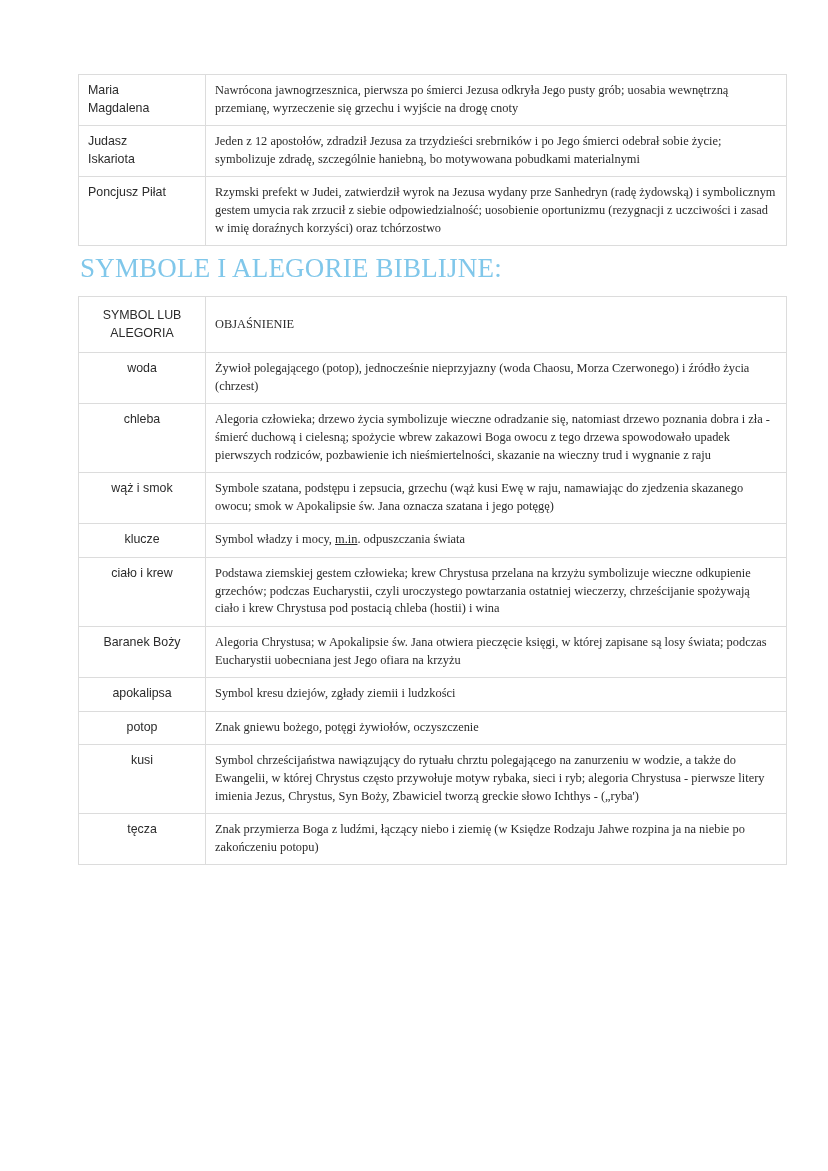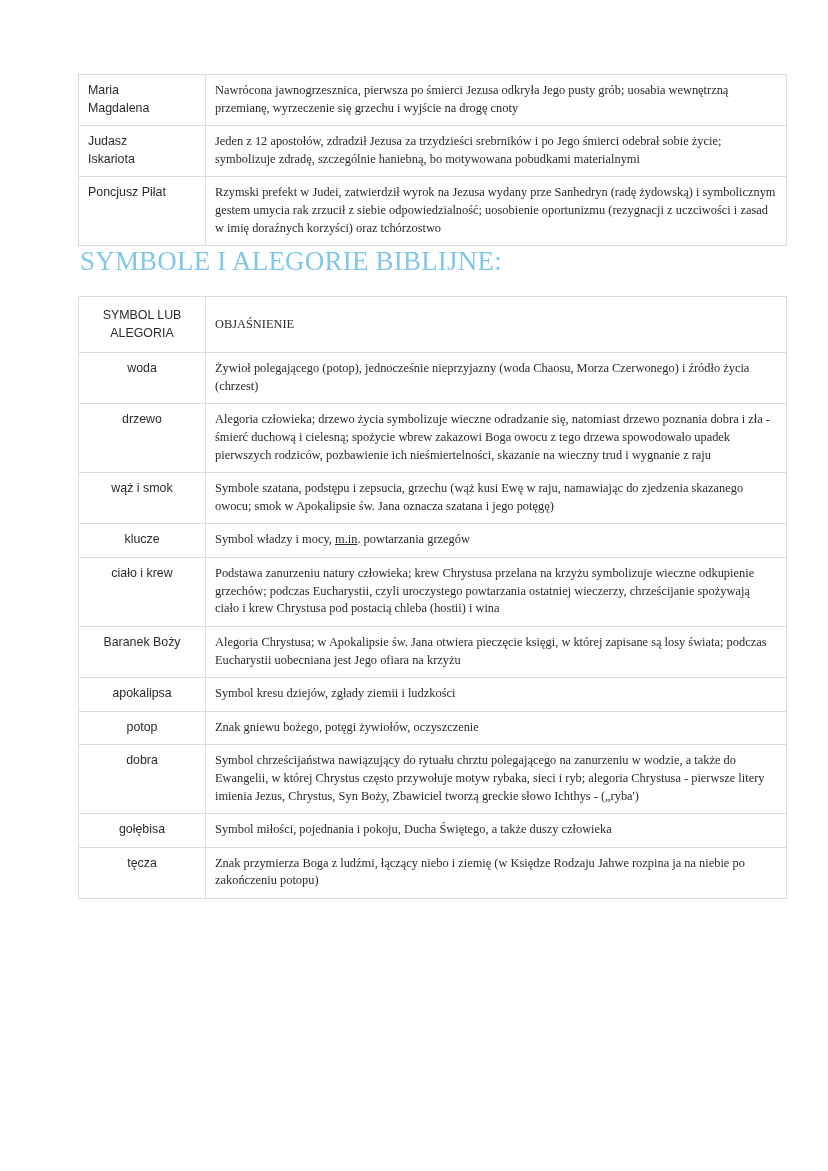--- a/index.html
+++ b/index.html
@@ -76,21 +76,21 @@
     padding-bottom: 10px;
   }
   #table-symbols .header-cell.col-desc {
     text-align: left;
   }
 
   
   .section-heading {
     position: absolute;
     left: 80px;
-    top: 248px;
+    top: 255px;
     font-family: "Liberation Serif", "DejaVu Serif", serif;
     font-size: 27px;
     line-height: 1;
     letter-spacing: 0.2px;
     color: #80c7ea;
     white-space: nowrap;
   }
 
   .underlined {
     text-decoration: underline;
@@ -129,54 +129,50 @@
       <tr>
         <td class="col-term header-cell">SYMBOL LUB
 ALEGORIA</td>
         <td class="col-desc header-cell">OBJAŚNIENIE</td>
       </tr>
       <tr>
         <td class="col-term">woda</td>
         <td class="col-desc">Żywioł polegającego (potop), jednocześnie nieprzyjazny (woda Chaosu, Morza Czerwonego) i źródło życia (chrzest)</td>
       </tr>
       <tr>
-        <td class="col-term">drzewo</td>
+        <td class="col-term">chleba</td>
         <td class="col-desc">Alegoria człowieka; drzewo życia symbolizuje wieczne odradzanie się, natomiast drzewo poznania dobra i zła - śmierć duchową i cielesną; spożycie wbrew zakazowi Boga owocu z tego drzewa spowodowało upadek pierwszych rodziców, pozbawienie ich nieśmiertelności, skazanie na wieczny trud i wygnanie z raju</td>
       </tr>
       <tr>
         <td class="col-term">wąż i smok</td>
         <td class="col-desc">Symbole szatana, podstępu i zepsucia, grzechu (wąż kusi Ewę w raju, namawiając do zjedzenia skazanego owocu; smok w Apokalipsie św. Jana oznacza szatana i jego potęgę)</td>
       </tr>
       <tr>
         <td class="col-term">klucze</td>
-        <td class="col-desc"><span>Symbol władzy i mocy, </span><span class="underlined">m.in</span><span>. powtarzania grzegów</span></td>
+        <td class="col-desc"><span>Symbol władzy i mocy, </span><span class="underlined">m.in</span><span>. odpuszczania świata</span></td>
       </tr>
       <tr>
         <td class="col-term">ciało i krew</td>
-        <td class="col-desc">Podstawa zanurzeniu natury człowieka; krew Chrystusa przelana na krzyżu symbolizuje wieczne odkupienie grzechów; podczas Eucharystii, czyli uroczystego powtarzania ostatniej wieczerzy, chrześcijanie spożywają ciało i krew Chrystusa pod postacią chleba (hostii) i wina</td>
+        <td class="col-desc">Podstawa ziemskiej gestem człowieka; krew Chrystusa przelana na krzyżu symbolizuje wieczne odkupienie grzechów; podczas Eucharystii, czyli uroczystego powtarzania ostatniej wieczerzy, chrześcijanie spożywają ciało i krew Chrystusa pod postacią chleba (hostii) i wina</td>
       </tr>
       <tr>
         <td class="col-term">Baranek Boży</td>
         <td class="col-desc">Alegoria Chrystusa; w Apokalipsie św. Jana otwiera pieczęcie księgi, w której zapisane są losy świata; podczas Eucharystii uobecniana jest Jego ofiara na krzyżu</td>
       </tr>
       <tr>
         <td class="col-term">apokalipsa</td>
         <td class="col-desc">Symbol kresu dziejów, zgłady ziemii i ludzkości</td>
       </tr>
       <tr>
         <td class="col-term">potop</td>
         <td class="col-desc">Znak gniewu bożego, potęgi żywiołów, oczyszczenie</td>
       </tr>
       <tr>
-        <td class="col-term">dobra</td>
+        <td class="col-term">kusi</td>
         <td class="col-desc">Symbol chrześcijaństwa nawiązujący do rytuału chrztu polegającego na zanurzeniu w wodzie, a także do Ewangelii, w której Chrystus często przywołuje motyw rybaka, sieci i ryb; alegoria Chrystusa - pierwsze litery imienia Jezus, Chrystus, Syn Boży, Zbawiciel tworzą greckie słowo Ichthys - („ryba')</td>
-      </tr>
-      <tr>
-        <td class="col-term">gołębisa</td>
-        <td class="col-desc">Symbol miłości, pojednania i pokoju, Ducha Świętego, a także duszy człowieka</td>
       </tr>
       <tr>
         <td class="col-term">tęcza</td>
         <td class="col-desc">Znak przymierza Boga z ludźmi, łączący niebo i ziemię (w Księdze Rodzaju Jahwe rozpina ja na niebie po zakończeniu potopu)</td>
       </tr>
     </tbody>
   </table>
 
 </div>
 

